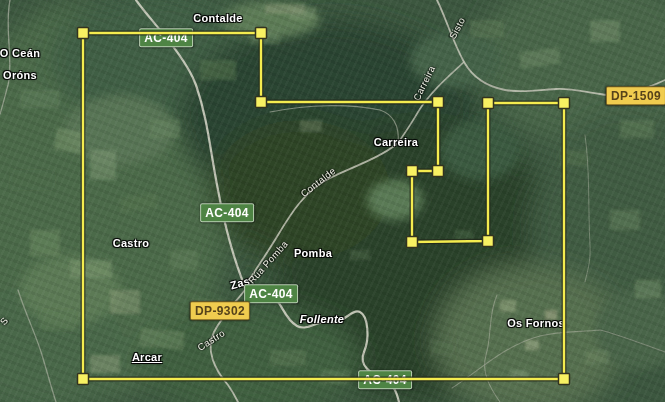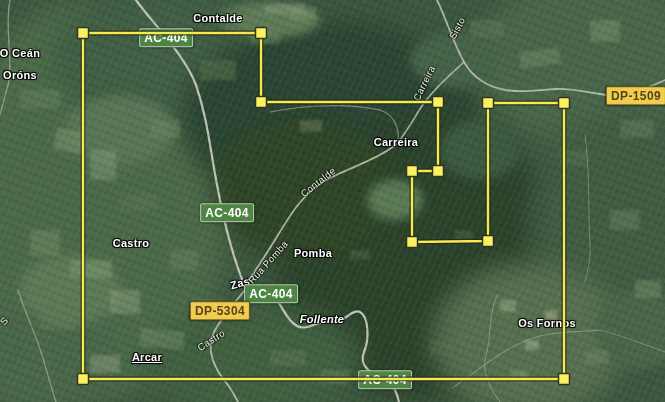--- a/index.html
+++ b/index.html
@@ -142,32 +142,32 @@
   <div id="labels">
       <div class="place-label" style="left: 218px; top: 18px;">Contalde</div>
       <div class="place-label" style="left: 20px; top: 53px;">O Ceán</div>
       <div class="place-label" style="left: 20px; top: 75px;">Oróns</div>
       <div class="place-label" style="left: 396px; top: 142px;">Carreira</div>
       <div class="place-label" style="left: 131px; top: 243px;">Castro</div>
       <div class="place-label" style="left: 313px; top: 253px;">Pomba</div>
       <div class="place-label" style="left: 240px; top: 283px; transform: translate(-50%, -50%) rotate(-15deg);">Zas</div>
       <div class="place-label" style="left: 322px; top: 319px; font-style: italic;">Follente</div>
       <div class="place-label" style="left: 147px; top: 357px; text-decoration: underline;">Arcar</div>
-      <div class="place-label" style="left: 547px; top: 323px;">Os Fornos</div>
+      <div class="place-label" style="left: 536px; top: 323px;">Os Fornos</div>
       <div class="road-label" style="left: 457px; top: 28px; transform: translate(-50%, -50%) rotate(-62deg);">Sisto</div>
       <div class="road-label" style="left: 424px; top: 83px; transform: translate(-50%, -50%) rotate(-64deg);">Carreira</div>
       <div class="road-label" style="left: 318px; top: 182px; transform: translate(-50%, -50%) rotate(-38deg);">Contalde</div>
       <div class="road-label" style="left: 268px; top: 262px; transform: translate(-50%, -50%) rotate(-48deg);">Rúa Pomba</div>
       <div class="road-label" style="left: 211px; top: 340px; transform: translate(-50%, -50%) rotate(-33deg);">Castro</div>
       <div class="road-label" style="left: 4px; top: 321px; transform: translate(-50%, -50%) rotate(-50deg);">S</div>
       <div class="shield shield-green" style="left: 166px; top: 38px;">AC-404</div>
       <div class="shield shield-green" style="left: 227px; top: 213px;">AC-404</div>
       <div class="shield shield-green" style="left: 271px; top: 294px;">AC-404</div>
       <div class="shield shield-green" style="left: 385px; top: 380px;">AC-404</div>
-      <div class="shield shield-yellow" style="left: 220px; top: 311px;">DP-5304</div>
+      <div class="shield shield-yellow" style="left: 220px; top: 311px;">DP-9302</div>
       <div class="shield shield-yellow" style="left: 636px; top: 96px;">DP-1509</div>
     </div>
 
   <svg id="overlay" width="665" height="402" viewBox="0 0 665 402">
       <path d="M 83 33 L 261 33 L 261 102 L 438 102 L 438 171 L 412 171 L 412 242 L 488 241 L 488 103 L 564 103 L 564 379 L 83 379 Z" class="poly-casing"></path>
       <path d="M 83 33 L 261 33 L 261 102 L 438 102 L 438 171 L 412 171 L 412 242 L 488 241 L 488 103 L 564 103 L 564 379 L 83 379 Z" class="poly-line"></path>
       <rect x="77.5" y="27.5" width="11" height="11" rx="1" class="vertex-handle"></rect>
       <rect x="255.5" y="27.5" width="11" height="11" rx="1" class="vertex-handle"></rect>
       <rect x="255.5" y="96.5" width="11" height="11" rx="1" class="vertex-handle"></rect>
       <rect x="432.5" y="96.5" width="11" height="11" rx="1" class="vertex-handle"></rect>

